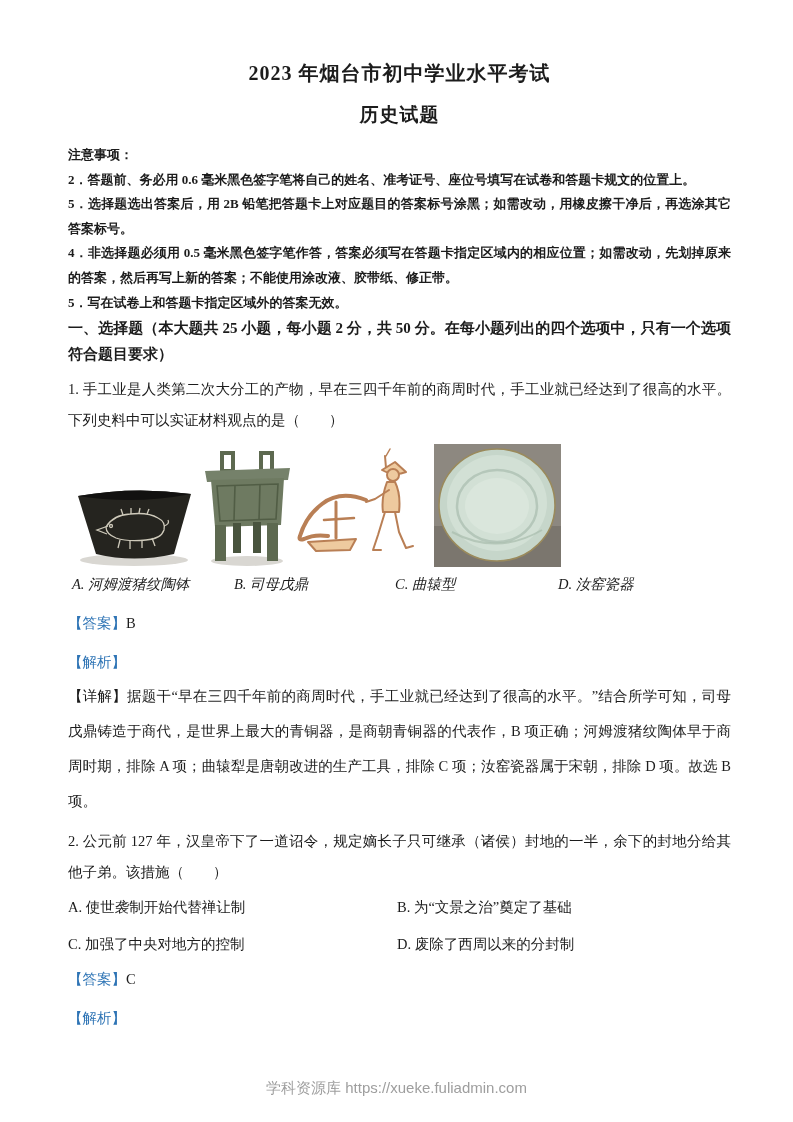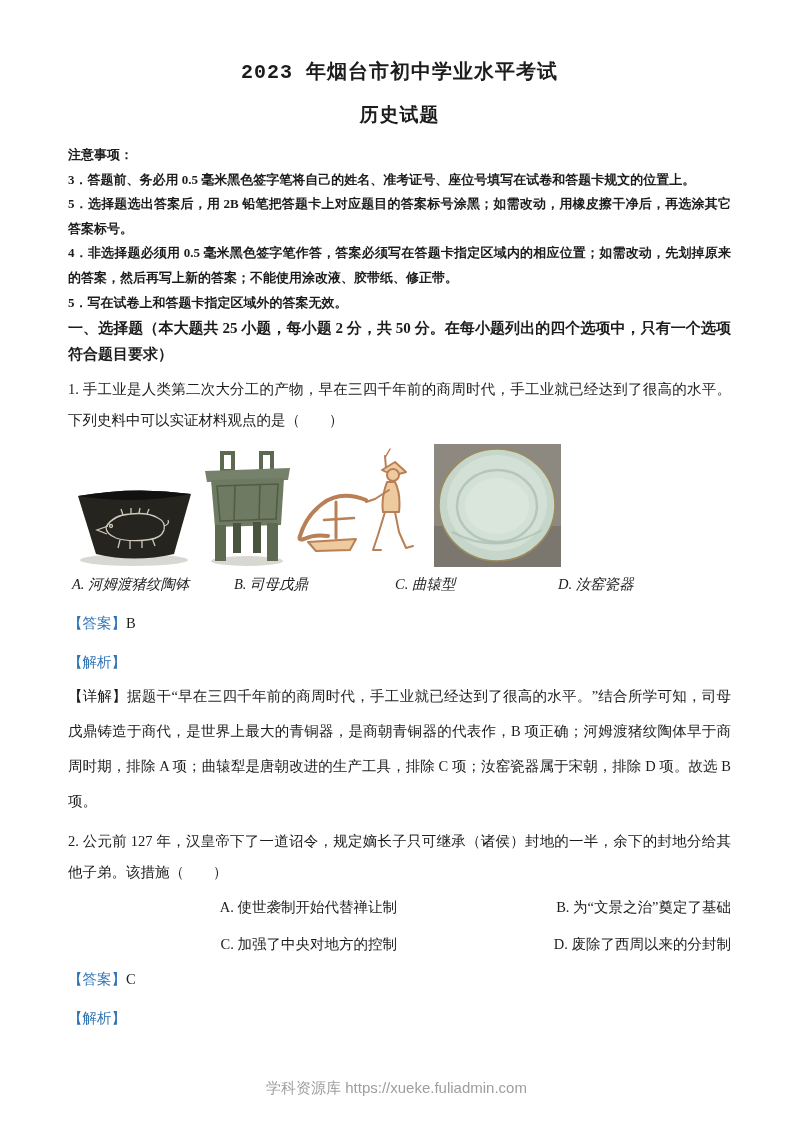--- a/index.html
+++ b/index.html
@@ -11,21 +11,20 @@
     font-family:"Liberation Serif","DejaVu Serif",serif;
     color:#1c1c1c;
     box-sizing:border-box;
     padding:60px 62px 0 68px;
     overflow:hidden;
   }
   h1.title{
     margin:0;text-align:center;
     font-size:20px;font-weight:bold;line-height:26px;
     letter-spacing:1px;
-    font-family:Liberation Mono, monospace;
   }
   h2.subtitle{
     margin:16px 0 0 0;text-align:center;
     font-size:19px;font-weight:bold;line-height:25px;
     letter-spacing:1px;
   }
   .notice{margin-top:16px;}
   .notice p{margin:0;font-size:13px;font-weight:bold;line-height:24.6px;text-align:justify;}
   p.section{
     margin:1px 0 0 0;font-size:15px;font-weight:bold;line-height:25.5px;text-align:justify;
@@ -50,40 +49,40 @@
   .caps span{position:absolute;top:0;white-space:nowrap;}
   p.ans{margin:9px 0 0 0;font-size:14.5px;line-height:30px;}
   .blue{color:#2e74b5;}
   p.detail{
     margin:2px 0 0 0;font-size:14.5px;line-height:35px;text-align:justify;
   }
   .opts{
     margin-top:9px;
     display:grid;grid-template-columns:329px 1fr;
     row-gap:16px;
-    font-size:14.5px;line-height:21px;text-align:right;
+    font-size:14.5px;line-height:21px;
   }
   .footer{
     position:absolute;left:0;bottom:24px;width:100%;
     text-align:center;
     font-family:"Liberation Sans","DejaVu Sans",sans-serif;
     font-size:15px;color:#9e9e9e;
   }
 </style>
 </head>
 <body>
 
 <div class="page">
 
   <h1 class="title">2023 年烟台市初中学业水平考试</h1>
   <h2 class="subtitle">历史试题</h2>
 
   <div class="notice">
     <p>注意事项：</p>
-    <p>3．答题前、务必用 0.5 毫米黑色签字笔将自己的姓名、准考证号、座位号填写在试卷和答题卡规文的位置上。</p>
+    <p>2．答题前、务必用 0.6 毫米黑色签字笔将自己的姓名、准考证号、座位号填写在试卷和答题卡规文的位置上。</p>
     <p>5．选择题选出答案后，用 2B 铅笔把答题卡上对应题目的答案标号涂黑；如需改动，用橡皮擦干净后，再选涂其它答案标号。</p>
     <p>4．非选择题必须用 0.5 毫米黑色签字笔作答，答案必须写在答题卡指定区域内的相应位置；如需改动，先划掉原来的答案，然后再写上新的答案；不能使用涂改液、胶带纸、修正带。</p>
     <p>5．写在试卷上和答题卡指定区域外的答案无效。</p>
   </div>
 
   <p class="section">一、选择题（本大题共 25 小题，每小题 2 分，共 50 分。在每小题列出的四个选项中，只有一个选项符合题目要求）</p>
 
   <p class="stem">1. 手工业是人类第二次大分工的产物，早在三四千年前的商周时代，手工业就已经达到了很高的水平。下列史料中可以实证材料观点的是（　　）</p>
 
   <div class="figs">

